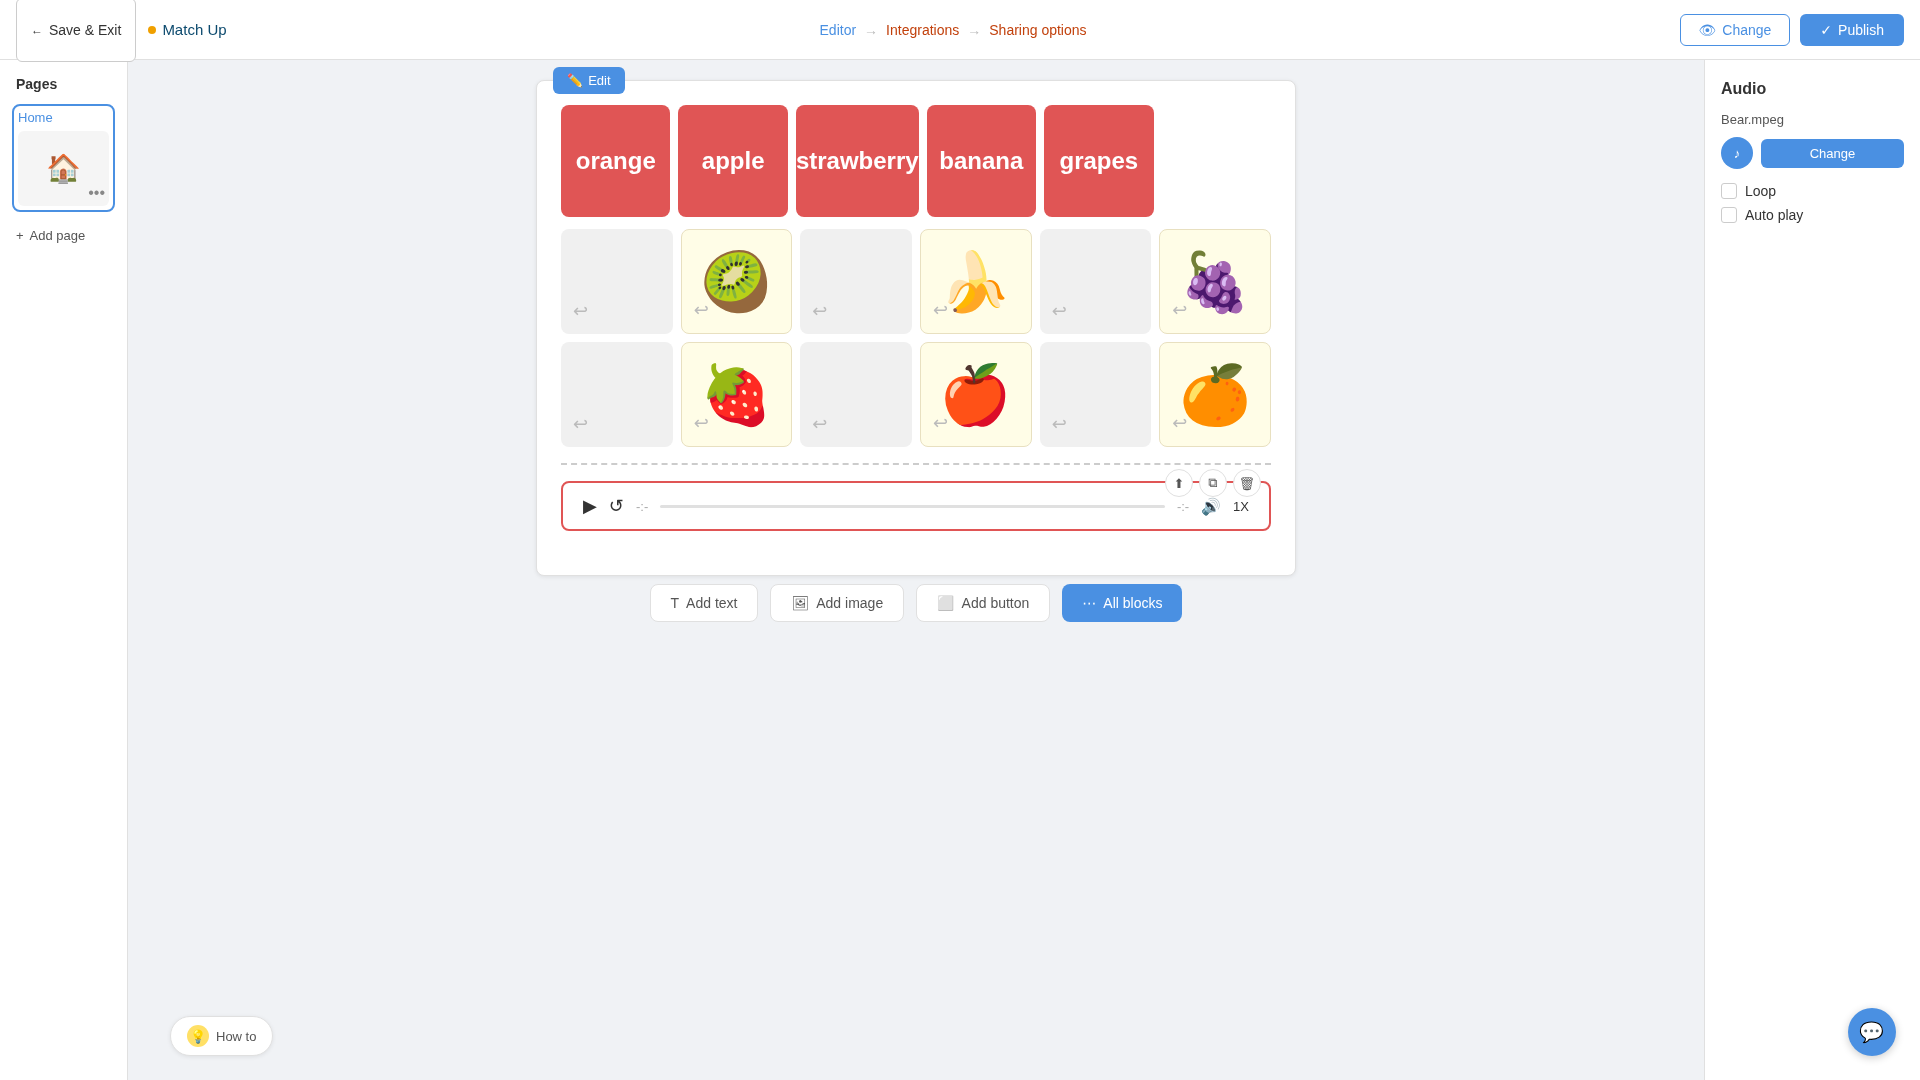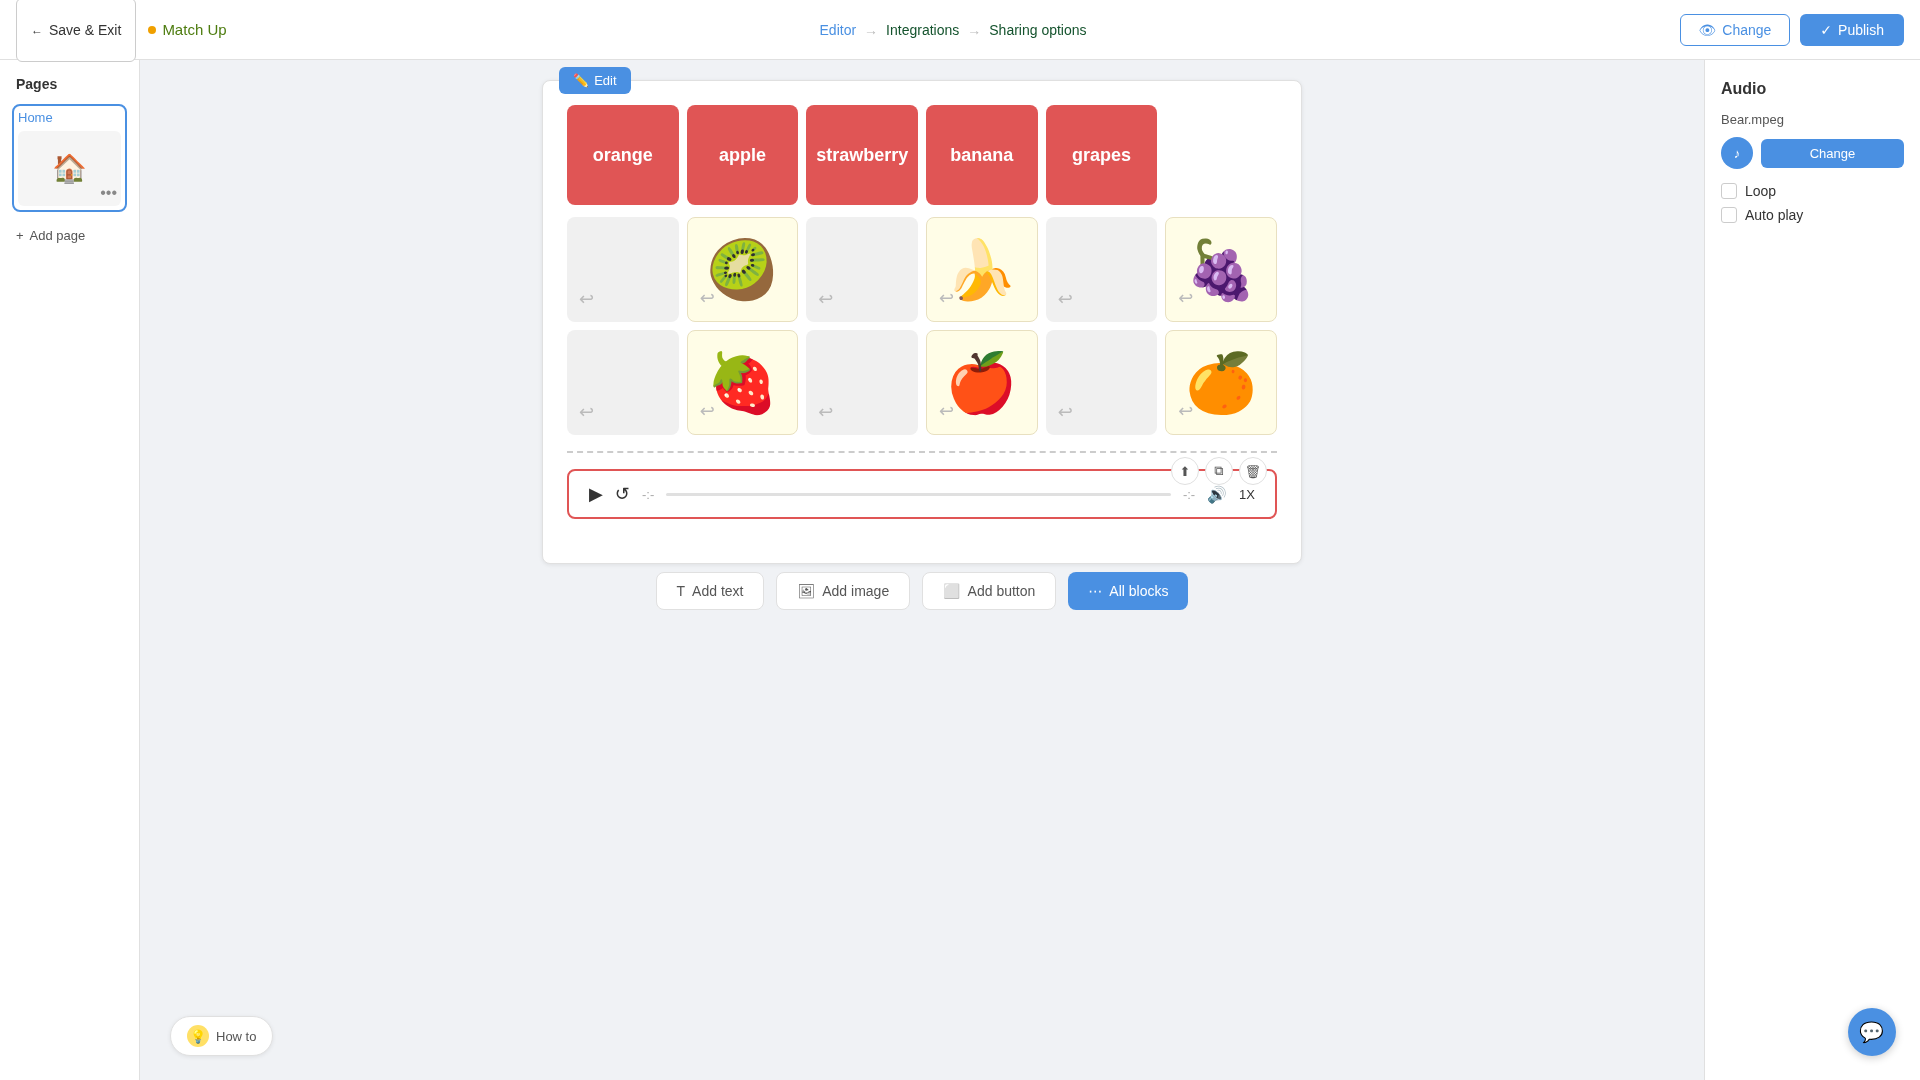--- a/index.html
+++ b/index.html
@@ -29,37 +29,37 @@
       align-items: center;
       gap: 6px;
     }
     .save-exit-btn::before { content: '←'; font-size: 12px; }
     .match-up-title {
       display: flex;
       align-items: center;
       gap: 6px;
       font-size: 15px;
       font-weight: 500;
-      color: #4d7c0f;
+      color: #0c4a6e;
     }
     .dot-indicator {
       width: 8px; height: 8px;
       background: #f0a000;
       border-radius: 50%;
     }
     .topbar-nav {
       flex: 1;
       display: flex;
       align-items: center;
       justify-content: center;
       gap: 8px;
       font-size: 14px;
     }
     .nav-active { color: #4a90e2; font-weight: 500; }
-    .nav-inactive { color: #14532d; }
+    .nav-inactive { color: #c2410c; }
     .nav-arrow { color: #bbb; }
     .topbar-actions {
       display: flex;
       align-items: center;
       gap: 10px;
       margin-left: auto;
     }
     .preview-btn {
       border: 1px solid #4a90e2;
       background: #fff;
@@ -87,21 +87,21 @@
 
     
     .main-layout {
       display: flex;
       flex: 1;
       overflow: hidden;
     }
 
     
     .sidebar {
-      width: 140px;
+      width: 128px;
       background: #fff;
       border-right: 1px solid #e0e0e0;
       padding: 16px 12px;
       display: flex;
       flex-direction: column;
       gap: 12px;
       flex-shrink: 0;
     }
     .sidebar-title {
       font-size: 14px;
@@ -189,26 +189,26 @@
     }
     .word-row {
       display: grid;
       grid-template-columns: repeat(6, 1fr);
       gap: 8px;
       margin-bottom: 12px;
     }
     .word-card {
       background: #e05555;
       border-radius: 8px;
-      height: 100px;
+      height: 112px;
       display: flex;
       align-items: center;
       justify-content: center;
       color: #fff;
-      font-size: 18px;
+      font-size: 24px;
       font-weight: 600;
       cursor: pointer;
     }
     .image-row {
       display: grid;
       grid-template-columns: repeat(6, 1fr);
       gap: 8px;
       margin-bottom: 8px;
     }
     .image-card {

